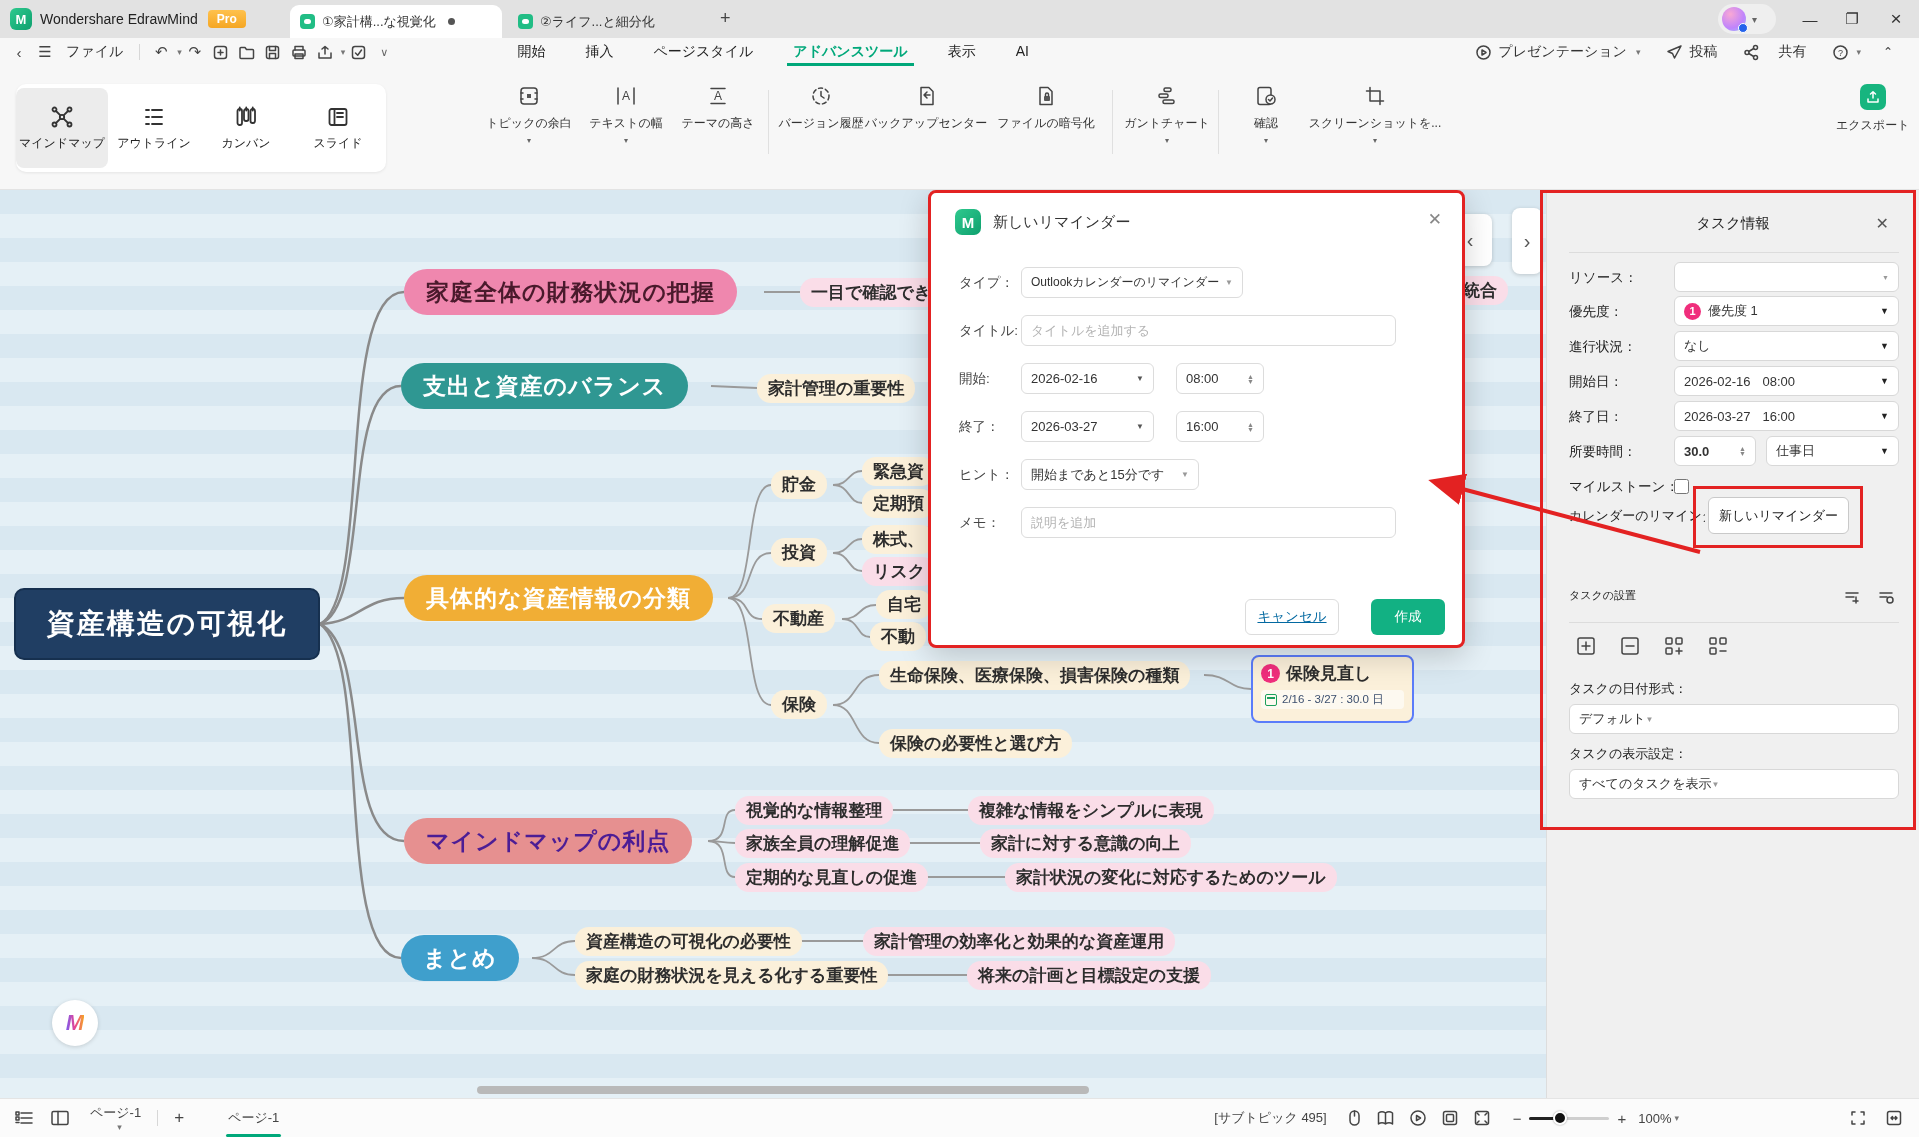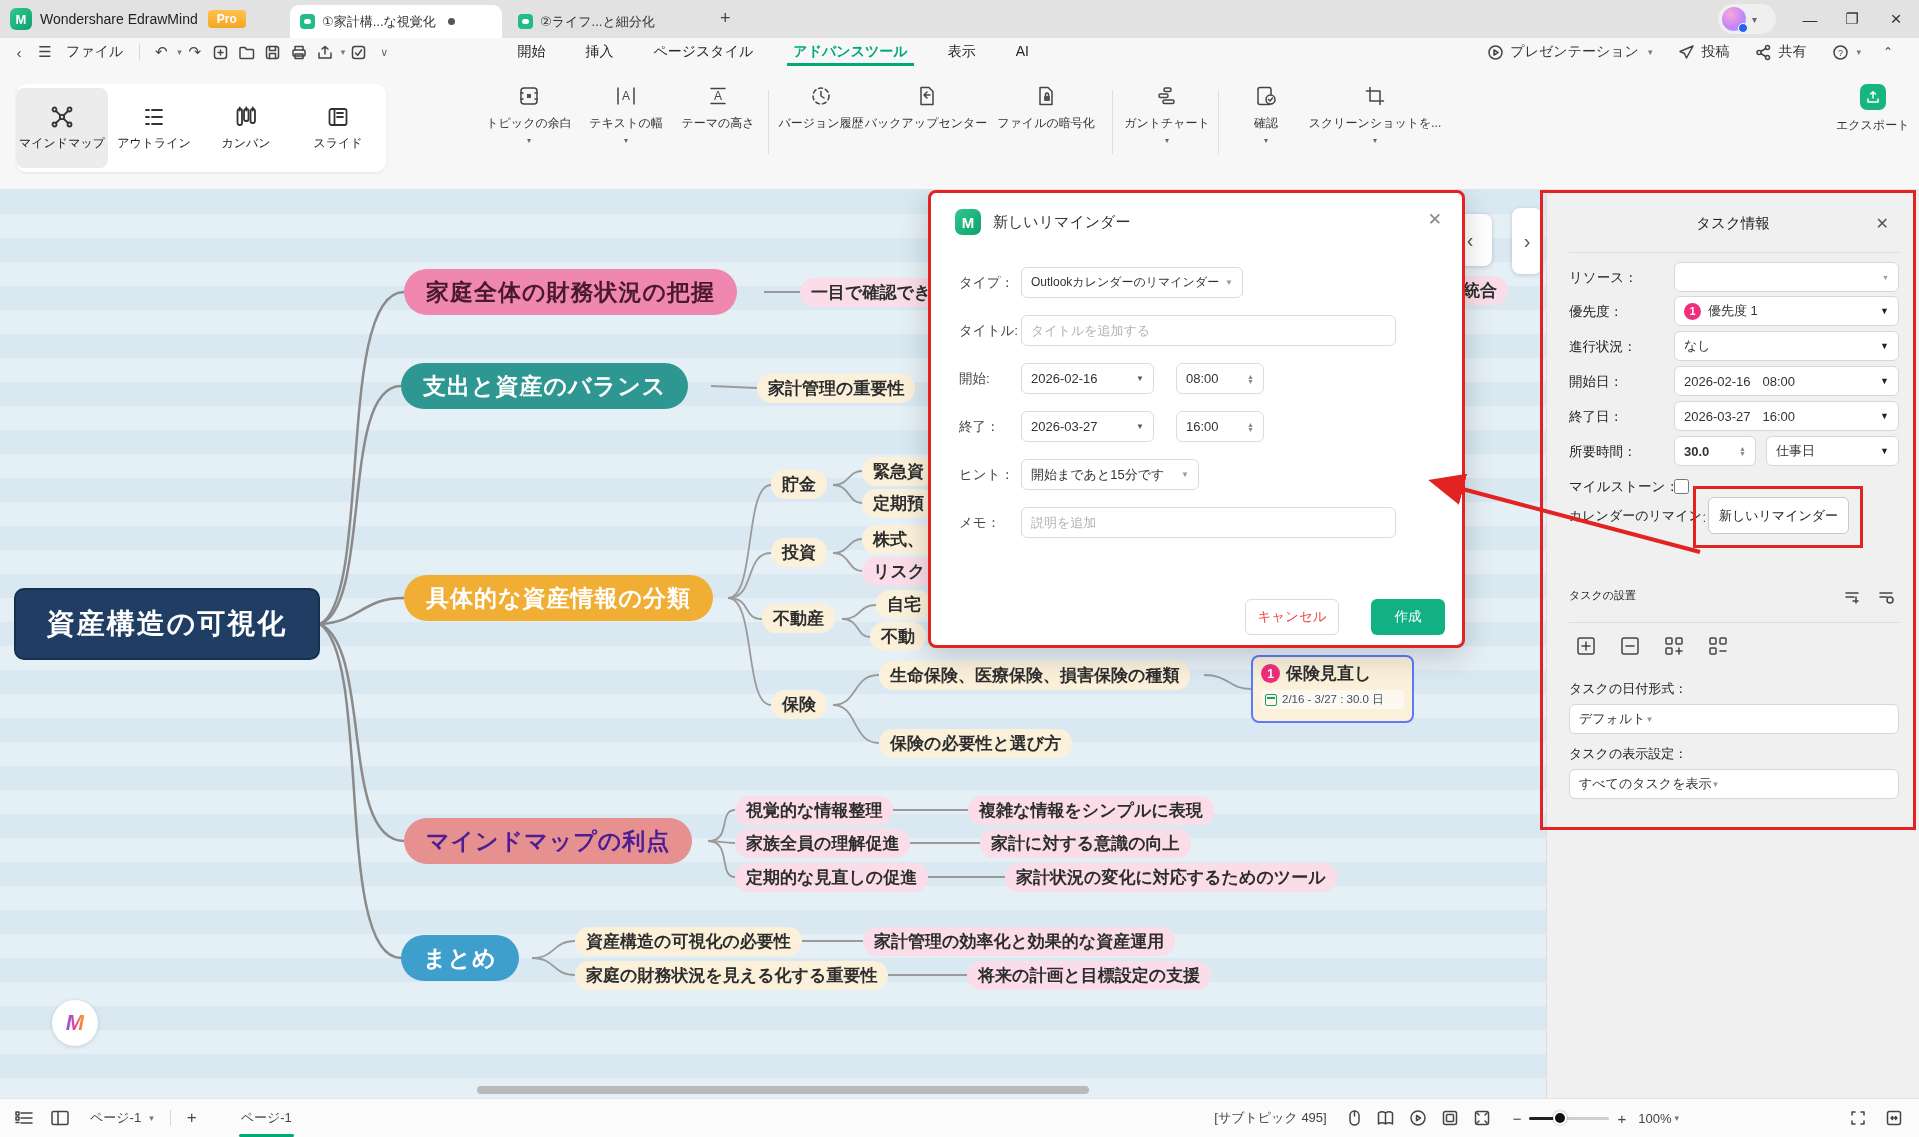--- a/index.html
+++ b/index.html
@@ -76,21 +76,21 @@
   #dialog .dclose { position:absolute; right:20px; top:16px; font-size:17px; color:#888; }
   .drow { position:absolute; left:28px; display:flex; align-items:center; }
   .dlabel { width:62px; font-size:13.5px; color:#444; }
   .dctrl { height:31px; border:1px solid #dcdcdc; border-radius:6px; background:#fff; display:flex; align-items:center; font-size:13px; color:#333; padding:0 9px; }
   .dctrl .flex1 { flex:1; }
   .ph { color:#b3b3b3; }
   .tri { font-size:8px; color:#555; }
   .tri-g { font-size:8px; color:#999; }
   .spin { display:flex; flex-direction:column; line-height:5px; font-size:7px; color:#888; margin-left:7px; }
   .dbtn { position:absolute; top:406px; height:36px; border-radius:6px; font-size:13.5px; display:flex; align-items:center; justify-content:center; }
-  #btn-cancel { left:314px; width:94px; background:#fff; border:1px solid #dcdcdc; color:#ef4444; }
+  #btn-cancel { left:314px; width:94px; background:#fff; border:1px solid #dcdcdc; color:#0369a1;text-decoration:underline; }
   #btn-create { left:440px; width:74px; background:#12b183; color:#fff; }
 
   
   #panel { left:1546px; top:190px; width:373px; height:908px; background:#f0f0f0; border-left:1px solid #ddd; z-index:4; }
   #panel .ptitle { position:absolute; left:0; top:24px; width:100%; text-align:center; font-size:14.5px; color:#222; }
   #panel .pclose { position:absolute; right:30px; top:24px; font-size:16px; color:#555; }
   .pdiv { position:absolute; left:22px; width:330px; height:1px; background:#dcdcdc; }
   .prow-label { position:absolute; left:22px; font-size:13.5px; color:#222; }
   .pctrl { position:absolute; left:127px; width:225px; height:30px; background:#fff; border:1px solid #d8d8d8; border-radius:6px; display:flex; align-items:center; font-size:13px; color:#333; padding:0 9px; }
   .pctrl .flex1 { flex:1; }
@@ -100,21 +100,21 @@
   .sec-icons { position:absolute; right:24px; display:flex; gap:16px; color:#555; }
   .gicons { position:absolute; left:28px; display:flex; gap:22px; color:#555; }
   .pfull { position:absolute; left:22px; width:330px; height:30px; background:#fff; border:1px solid #d8d8d8; border-radius:6px; display:flex; align-items:center; font-size:13px; color:#333; padding:0 9px; }
 
   
   .red-box { position:absolute; border:3px solid #e32222; z-index:6; pointer-events:none; }
   #arrow-svg { position:absolute; left:0; top:0; width:1919px; height:1137px; z-index:7; pointer-events:none; }
 
   
   #statusbar { left:0; top:1098px; width:1919px; height:39px; background:#fbfbfb; border-top:1px solid #e4e4e4; z-index:10; display:flex; align-items:center; }
-  .sb { display:inline-flex; align-items:center; color:#444; font-size:13px; }
+  .sb { display:inline-flex; align-items:center; color:#444; font-size:13px;flex-direction:column; }
   .pagetab { position:relative; padding:0 10px; height:38px; line-height:38px; }
   .pagetab:after { content:""; position:absolute; left:8px; right:8px; bottom:0; height:3px; background:#00a87a; border-radius:2px; }
   .slider-track { width:80px; height:3px; background:#cfcfcf; border-radius:2px; position:relative; margin:0 8px; }
   .slider-track .fill { position:absolute; left:0; top:0; height:3px; width:30px; background:#222; border-radius:2px; }
   .slider-knob { position:absolute; left:24px; top:-6px; width:14px; height:14px; border-radius:50%; background:#111; border:2px solid #fff; box-shadow:0 0 2px rgba(0,0,0,.4); }
 </style>
 </head>
 <body>
 
 <div id="canvas" class="abs"></div>
@@ -301,21 +301,21 @@
       </svg>
     <span>プレゼンテーション</span>
       <span class="caret-s">▾</span>
   </span>
   <span class="mi" style="margin-left:26px;gap:6px">
     <svg class="lin" width="17" height="17" viewBox="0 0 17 17">
         <path d="M15 2L2 7.5l4.5 2L8.5 14 15 2z"></path>
       </svg>
     <span>投稿</span>
   </span>
-  <span class="mi" style="margin-left:26px;gap:6px">
+  <span class="mi" style="margin-left:26px;gap:18px">
     <svg class="lin" width="17" height="17" viewBox="0 0 17 17">
         <circle cx="4" cy="8.5" r="2"></circle>
         <circle cx="12.5" cy="3.5" r="2"></circle>
         <circle cx="12.5" cy="13.5" r="2"></circle>
         <path d="M5.8 7.5l4.9-3M5.8 9.5l4.9 3"></path>
       </svg>
     <span>共有</span>
   </span>
   <span class="mi" style="margin-left:26px;gap:4px">
     <svg class="lin" width="17" height="17" viewBox="0 0 17 17">

